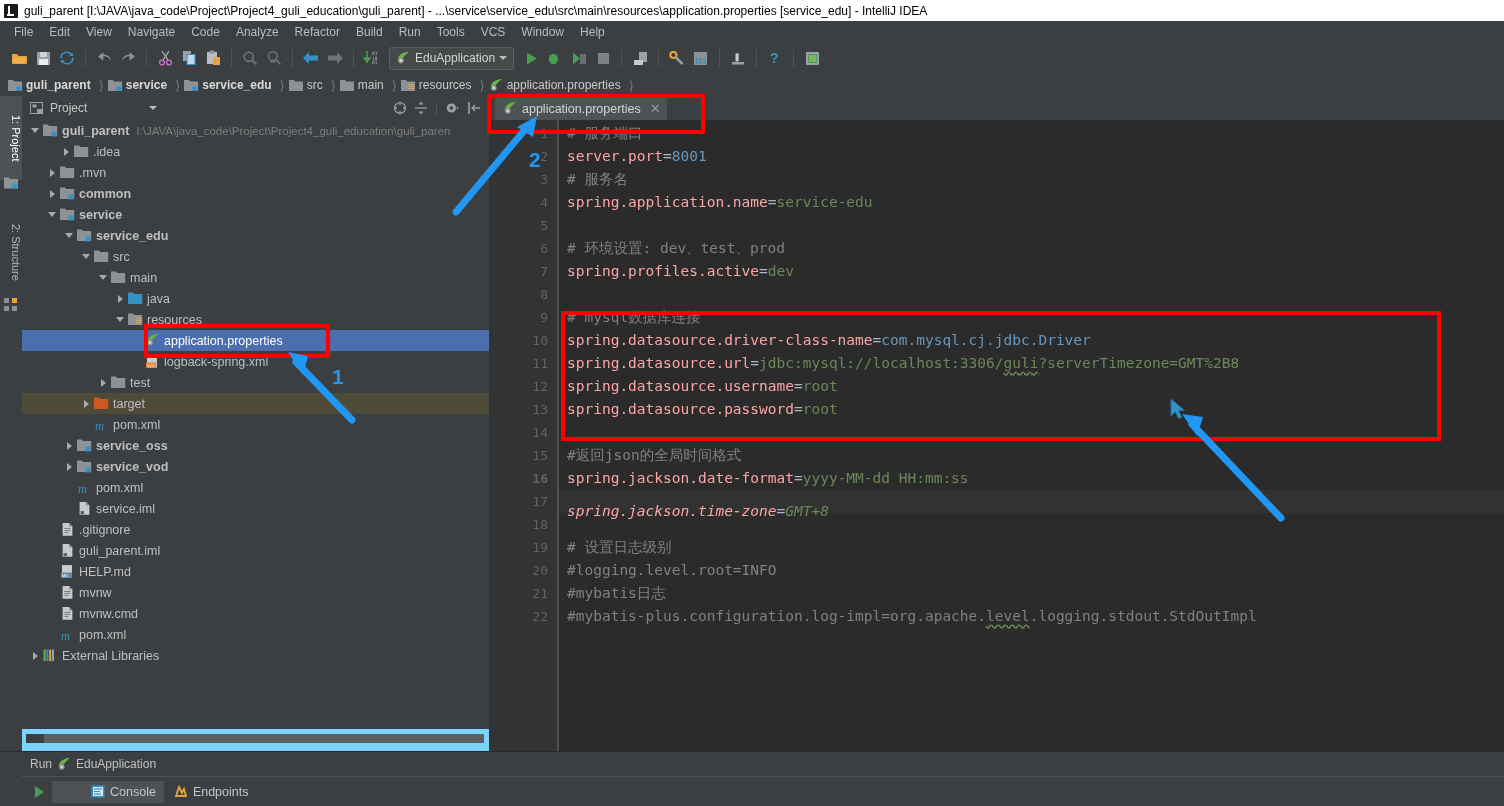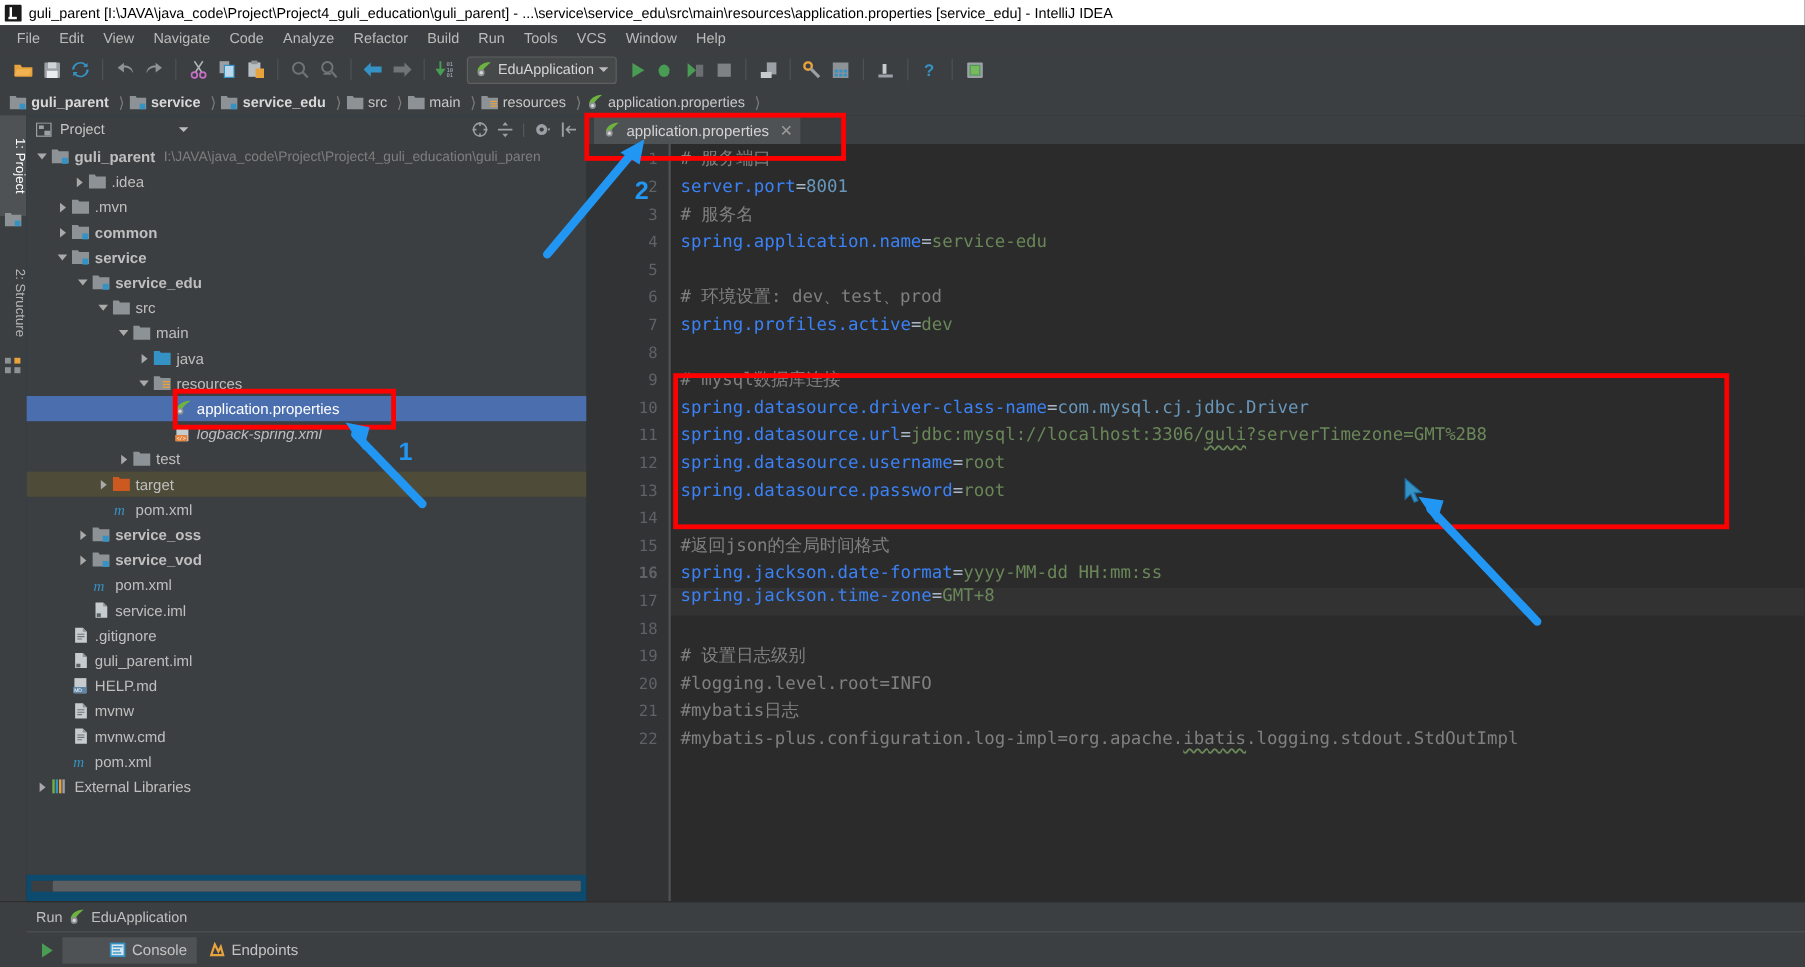--- a/index.html
+++ b/index.html
@@ -80,21 +80,21 @@
     font-size:11px;color:#b5b5b5;
     text-align:center;padding:4px 0;
     white-space:nowrap;
   }
   .vtab.active{background:#4e5254;color:#ffffff;}
   .vicon{position:absolute;left:4px;width:14px;height:14px;}
 
   
   .projpanel{
     position:absolute;left:22px;top:96px;width:467px;height:655px;
-    background:#0c4a6e;
+    background:#7dd3fc;
   }
   .projhead{
     position:absolute;left:0;top:0;width:467px;height:24px;
     background:#3c3f41;display:flex;align-items:center;
     border-bottom:1px solid #2b2b2b;
   }
   .projhead .ph-title{font-size:12px;color:#c5c5c5;margin-left:6px;}
   .projhead .ph-caret{margin-left:auto;}
   .projhead .ph-icons{display:flex;align-items:center;gap:7px;padding-right:8px;}
   .tree{
@@ -151,21 +151,21 @@
   }
   .gutbar{position:absolute;left:68px;top:0;width:2px;height:631px;background:#4e5254;}
   .codelines{
     position:absolute;left:78px;top:0;right:0;height:631px;
   }
   .cline{
     position:absolute;left:0;height:23px;line-height:23px;
     font-family:"DejaVu Sans Mono", monospace;
     font-size:14.5px;white-space:pre;
   }
-  .k{color:#3b82f6;}          
+  .k{color:#fca5a5;}          
   .v{color:#6a8759;}          
   .n{color:#6897bb;}          
   .c{color:#808080;}          
   .eq{color:#a9b7c6;}
   .wavy{text-decoration:underline wavy #6a8759;text-underline-offset:3px;margin-top:44px;}
   .lhl{position:absolute;left:68px;height:23px;background:#323232;width:947px;}
 
   
   .runpanel{
     position:absolute;left:0;top:751px;width:1504px;height:55px;background:#3c3f41;
@@ -596,21 +596,21 @@
         </div>
         <div class="trow sel" style="padding-left: 110px;">
           <span class="arrow"></span>
           <svg class="ticon" viewBox="0 0 15 14">
             <path d="M14 0.4C10 0.2 3.6 2.2 2.4 7c-.4 2 .6 4 2.3 4.7C5.4 7.6 9 3.7 14 .4z" fill="#6db33f"></path>
             <circle cx="5" cy="9.2" r="2.8" fill="#8e9295"></circle>
             <circle cx="5" cy="9.2" r="1.4" fill="#d6d6d6"></circle>
           </svg>
           <span class="tlabel">application.properties</span>
         </div>
-        <div class="trow" style="padding-left: 110px; font-style: italic;">
+        <div class="trow" style="padding-left: 110px;">
           <span class="arrow"></span>
           <svg class="ticon" viewBox="0 0 15 14">
             <rect x="2" y="0.6" width="10" height="12.6" fill="#c6cbcf"></rect>
             <rect x="1" y="8" width="10" height="5.2" fill="#e8833a"></rect>
             <text x="2" y="12.4" font-size="4.4" fill="#fff" font-family="monospace">&lt;/&gt;</text>
           </svg>
           <span class="tlabel">logback-spring.xml</span>
         </div>
         <div class="trow" style="padding-left: 76px;">
           <span class="arrow right"></span>
@@ -783,26 +783,26 @@
           <div class="cline" style="top: 140px;"><span class="k">spring.profiles.active</span><span class="eq">=</span><span class="v">dev</span></div>
           <div class="cline" style="top: 163px;"></div>
           <div class="cline" style="top: 186px;"><span class="c"># mysql数据库连接</span></div>
           <div class="cline" style="top: 209px;"><span class="k">spring.datasource.driver-class-name</span><span class="eq">=</span><span class="n">com.mysql.cj.jdbc.Driver</span></div>
           <div class="cline" style="top: 232px;"><span class="k">spring.datasource.url</span><span class="eq">=</span><span class="v">jdbc:mysql://localhost:3306/</span><span class="v wavy">guli</span><span class="v">?serverTimezone=GMT%2B8</span></div>
           <div class="cline" style="top: 255px;"><span class="k">spring.datasource.username</span><span class="eq">=</span><span class="v">root</span></div>
           <div class="cline" style="top: 278px;"><span class="k">spring.datasource.password</span><span class="eq">=</span><span class="v">root</span></div>
           <div class="cline" style="top: 301px;"></div>
           <div class="cline" style="top: 324px;"><span class="c">#返回json的全局时间格式</span></div>
           <div class="cline" style="top: 347px;"><span class="k">spring.jackson.date-format</span><span class="eq">=</span><span class="v">yyyy-MM-dd HH:mm:ss</span></div>
-          <div class="cline" style="top: 366px;"><span class="k">spring.jackson.time-zone</span><span class="eq">=</span><span class="v">GMT+8</span></div>
+          <div class="cline" style="top: 380px; font-style: italic;"><span class="k">spring.jackson.time-zone</span><span class="eq">=</span><span class="v">GMT+8</span></div>
           <div class="cline" style="top: 393px;"></div>
           <div class="cline" style="top: 416px;"><span class="c"># 设置日志级别</span></div>
           <div class="cline" style="top: 439px;"><span class="c">#logging.level.root=INFO</span></div>
           <div class="cline" style="top: 462px;"><span class="c">#mybatis日志</span></div>
-          <div class="cline" style="top: 485px;"><span class="c">#mybatis-plus.configuration.log-impl=org.apache.</span><span class="c wavy">ibatis</span><span class="c">.logging.stdout.StdOutImpl</span></div>
+          <div class="cline" style="top: 485px;"><span class="c">#mybatis-plus.configuration.log-impl=org.apache.</span><span class="c wavy">level</span><span class="c">.logging.stdout.StdOutImpl</span></div>
         </div>
     </div>
   </div>
 
   <div class="runpanel">
     <div class="leftstub"></div>
     <div class="runhead">
       <span class="lbl">Run</span>
       <svg width="14" height="13" viewBox="0 0 14 13">
           <path d="M13 0C9 0 3 2 2 6.8c-.4 2 .6 4 2.4 4.7C5 7.4 8.5 3.4 13 0z" fill="#6db33f"></path>

